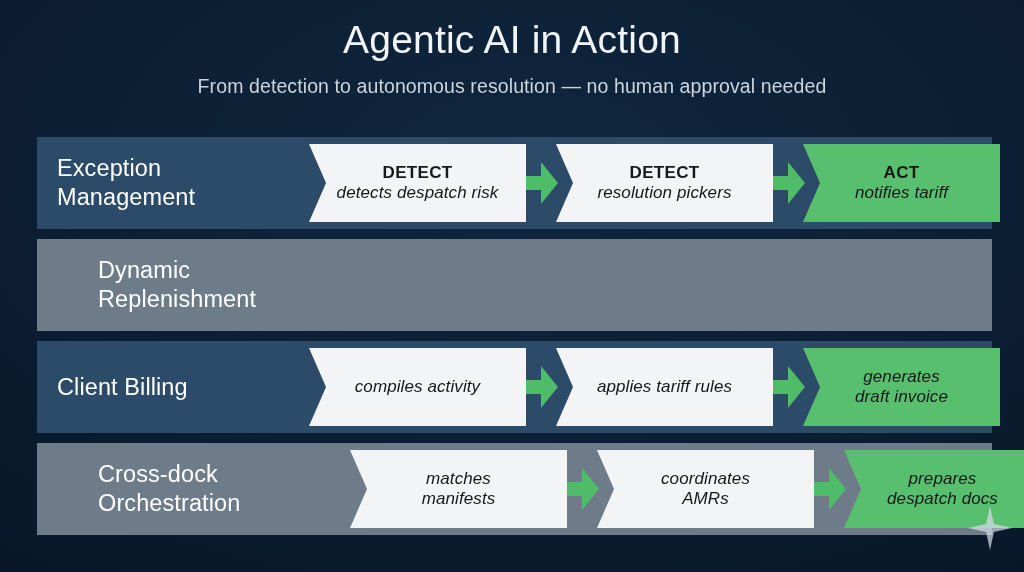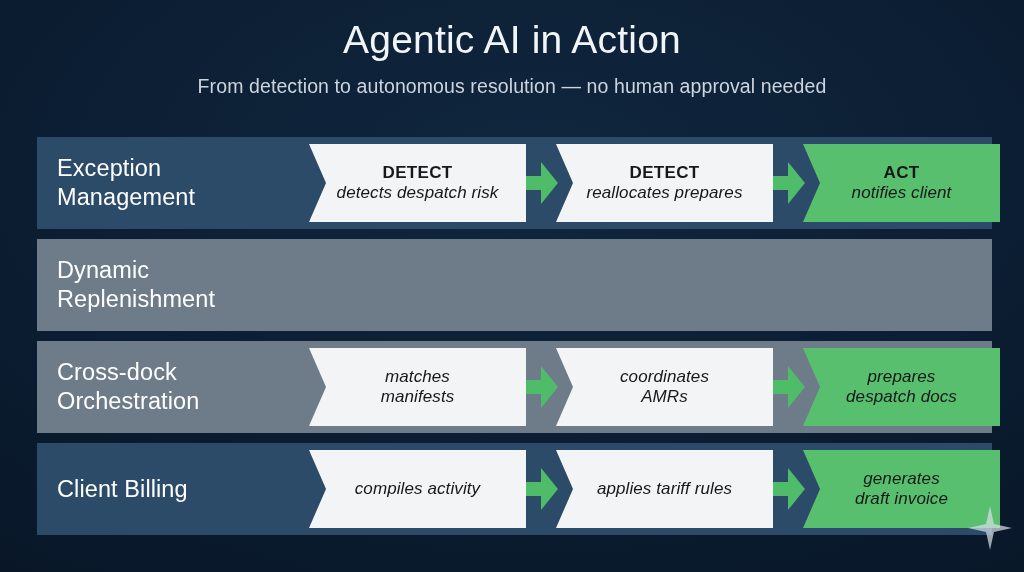--- a/index.html
+++ b/index.html
@@ -33,21 +33,21 @@
   
   .rows { position:absolute; left:37px; top:137px; width:955px; }
   .row {
     position:relative;
     height:92px;
     margin-bottom:10px;
     display:flex;
     align-items:center;
   }
   .row.dark  { background:#2c4b68; }
-  .row.light { background:#6e7c8a; }
+  .row.light { background:#6e7c8a;padding-left:41px; }
 
   .row-label {
     width:272px;
     flex:0 0 272px;
     padding-left:20px;
     color:#ffffff;
     font-size:23.5px;
     font-weight:400;
     line-height:1.22;
     letter-spacing:.1px;
@@ -140,34 +140,57 @@
         <div class="card white">
           <div class="card-title">DETECT</div>
           <div class="card-body">detects despatch risk</div>
         </div>
         <div class="connector">
           <span class="shaft"></span>
           <span class="head"></span>
         </div>
         <div class="card white">
           <div class="card-title">DETECT</div>
-          <div class="card-body">reallocates prepares</div>
+          <div class="card-body">resolution pickers</div>
         </div>
         <div class="connector">
           <span class="shaft"></span>
           <span class="head"></span>
         </div>
         <div class="card green">
           <div class="card-title">ACT</div>
-          <div class="card-body">notifies client</div>
+          <div class="card-body">notifies tariff</div>
         </div>
       </div>
     </div>
     <div class="row light">
       <div class="row-label">Dynamic<br>Replenishment</div>
+    </div>
+    <div class="row dark">
+      <div class="row-label">Client Billing</div>
+      <div class="steps">
+        <div class="card white">
+          <div class="card-body">compiles activity</div>
+        </div>
+        <div class="connector">
+          <span class="shaft"></span>
+          <span class="head"></span>
+        </div>
+        <div class="card white">
+          <div class="card-body">applies tariff rules</div>
+        </div>
+        <div class="connector">
+          <span class="shaft"></span>
+          <span class="head"></span>
+        </div>
+        <div class="card green">
+          <div class="card-body">generates
+draft invoice</div>
+        </div>
+      </div>
     </div>
     <div class="row light">
       <div class="row-label">Cross-dock<br>Orchestration</div>
       <div class="steps">
         <div class="card white">
           <div class="card-body">matches
 manifests</div>
         </div>
         <div class="connector">
           <span class="shaft"></span>
@@ -180,38 +203,15 @@
         <div class="connector">
           <span class="shaft"></span>
           <span class="head"></span>
         </div>
         <div class="card green">
           <div class="card-body">prepares
 despatch docs</div>
         </div>
       </div>
     </div>
-    <div class="row dark">
-      <div class="row-label">Client Billing</div>
-      <div class="steps">
-        <div class="card white">
-          <div class="card-body">compiles activity</div>
-        </div>
-        <div class="connector">
-          <span class="shaft"></span>
-          <span class="head"></span>
-        </div>
-        <div class="card white">
-          <div class="card-body">applies tariff rules</div>
-        </div>
-        <div class="connector">
-          <span class="shaft"></span>
-          <span class="head"></span>
-        </div>
-        <div class="card green">
-          <div class="card-body">generates
-draft invoice</div>
-        </div>
-      </div>
-    </div>
   </div>
 
 <div class="sparkle"></div>
 
 </body></html>

